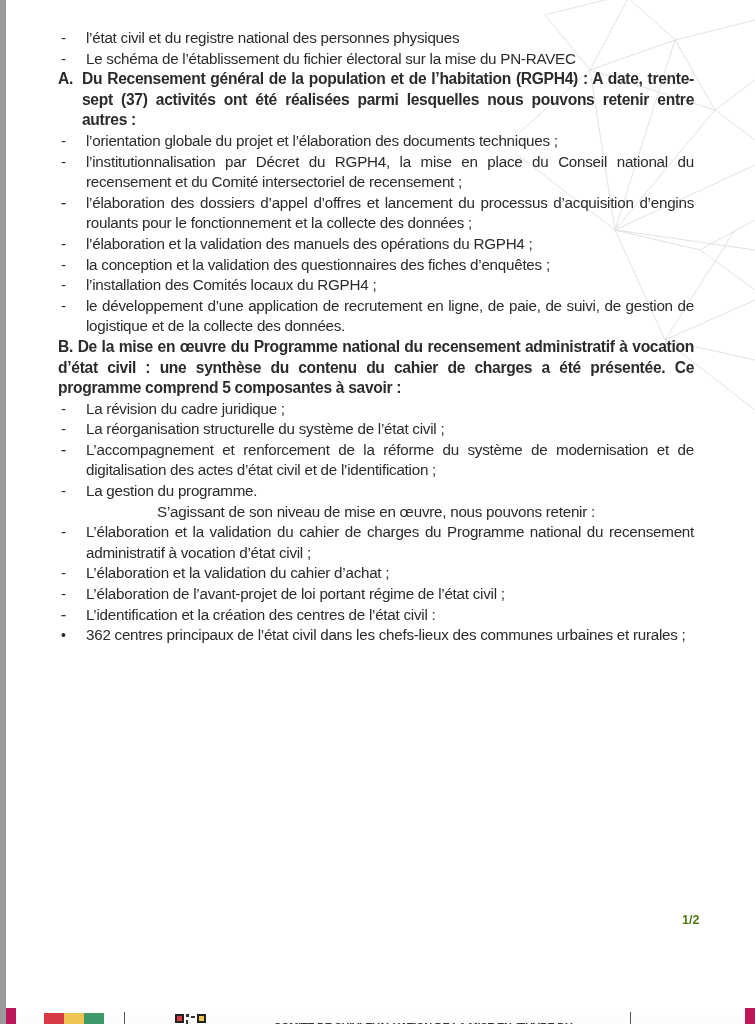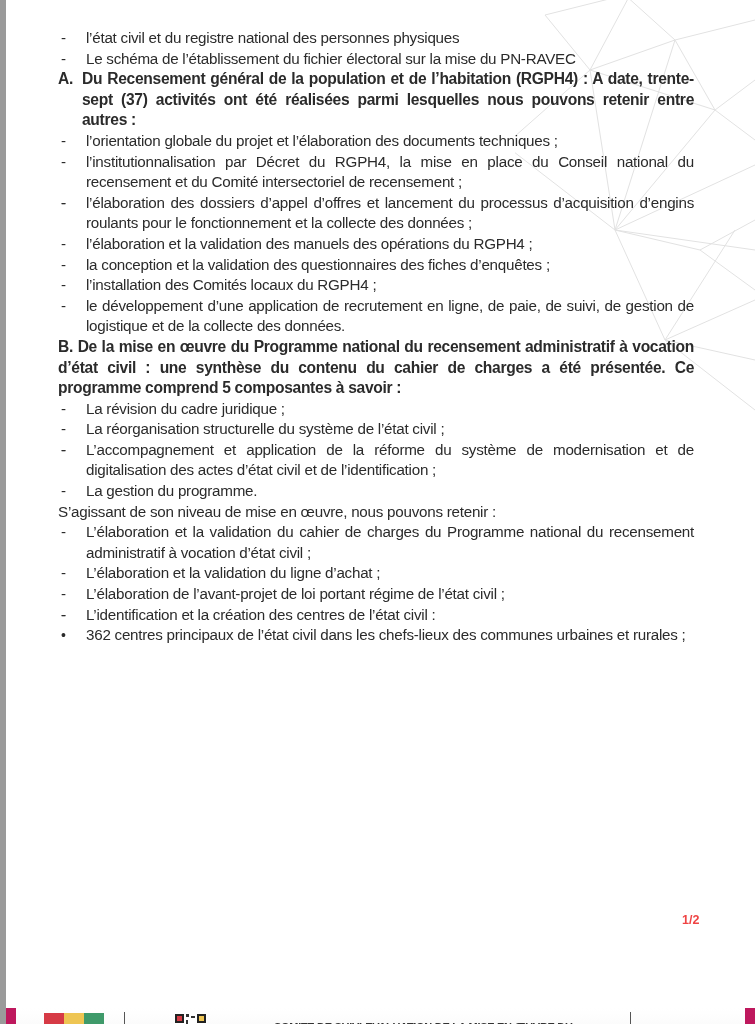--- a/index.html
+++ b/index.html
@@ -15,23 +15,23 @@
     position: absolute; left: 58px; top: 28px; width: 636px;
     font-size: 15.2px; line-height: 20.6px;
     letter-spacing: -0.25px;
   }
   .li { position: relative; padding-left: 28px; text-align: justify; }
   .li .mk { position: absolute; left: 3px; top: 0; width: 12px; }
   .li.bullet .mk { font-size: 14px; }
   .heading { position: relative; font-weight: bold; text-align: justify; font-size: 15.6px; letter-spacing: -0.3px; }
   .heading.a { padding-left: 24px; }
   .heading.a .lbl { position: absolute; left: 0; top: 0; }
-  .para { text-align: left; }
+  .para { text-align: center; }
   .page-num {
-    position: absolute; left: 682px; top: 913px; font-weight: bold; font-size: 12.5px; color: #ef4444;
+    position: absolute; left: 682px; top: 913px; font-weight: bold; font-size: 12.5px; color: #4d7c0f;
   }
   .footer {
     position: absolute; left: 6px; top: 1008px; width: 749px; height: 64px;
     background: #be185d;
   }
   .footer-inner {
     position: absolute; left: 10px; top: 0; width: 729px; height: 58px;
     background: linear-gradient(#ffffff, #f2f2f2);
   }
   .flag { position: absolute; left: 28px; top: 5px; width: 60px; height: 43px; display: flex; }
@@ -87,27 +87,27 @@
   <div class="li"><span class="mk">-</span><span>l’élaboration et la validation des manuels des opérations du RGPH4 ;</span></div>
   <div class="li"><span class="mk">-</span><span>la conception et la validation des questionnaires des fiches d’enquêtes ;</span></div>
   <div class="li"><span class="mk">-</span><span>l’installation des Comités locaux du RGPH4 ;</span></div>
   <div class="li"><span class="mk">-</span><span>le développement d’une application de recrutement en ligne, de paie, de suivi, de gestion de logistique et de la collecte des données.</span></div>
 
   <div class="heading">B. De la mise en œuvre du Programme national du recensement administratif à vocation d’état civil : une synthèse du contenu du cahier de charges a été présentée. Ce programme comprend 5 composantes à savoir :</div>
 
   <div class="li"><span class="mk">-</span><span>La révision du cadre juridique ;</span></div>
   <div class="li"><span class="mk">-</span><span>La réorganisation structurelle du système de l’état civil ;</span></div>
   <div class="li"><span class="mk">-</span></div>
-  <div class="li"><span class="mk">-</span><span>L’accompagnement et application de la réforme du système de modernisation et de digitalisation des actes d’état civil et de l’identification ;</span></div>
+  <div class="li"><span class="mk">-</span><span>L’accompagnement et renforcement de la réforme du système de modernisation et de digitalisation des actes d’état civil et de l’identification ;</span></div>
   <div class="li"><span class="mk">-</span><span>La gestion du programme.</span></div>
 
   <div class="para">S’agissant de son niveau de mise en œuvre, nous pouvons retenir :</div>
 
   <div class="li"><span class="mk">-</span><span>L’élaboration et la validation du cahier de charges du Programme national du recensement administratif à vocation d’état civil ;</span></div>
-  <div class="li"><span class="mk">-</span><span>L’élaboration et la validation du ligne d’achat ;</span></div>
+  <div class="li"><span class="mk">-</span><span>L’élaboration et la validation du cahier d’achat ;</span></div>
   <div class="li"><span class="mk">-</span><span>L’élaboration de l’avant-projet de loi portant régime de l’état civil ;</span></div>
   <div class="li"><span class="mk">-</span></div>
   <div class="li"><span class="mk">-</span><span>L’identification et la création des centres de l’état civil :</span></div>
 
   <div class="li bullet"><span class="mk">•</span><span>362 centres principaux de l’état civil dans les chefs-lieux des communes urbaines et rurales ;</span></div>
 </div>
 
 <div class="page-num">1/2</div>
 
 <div class="footer">

